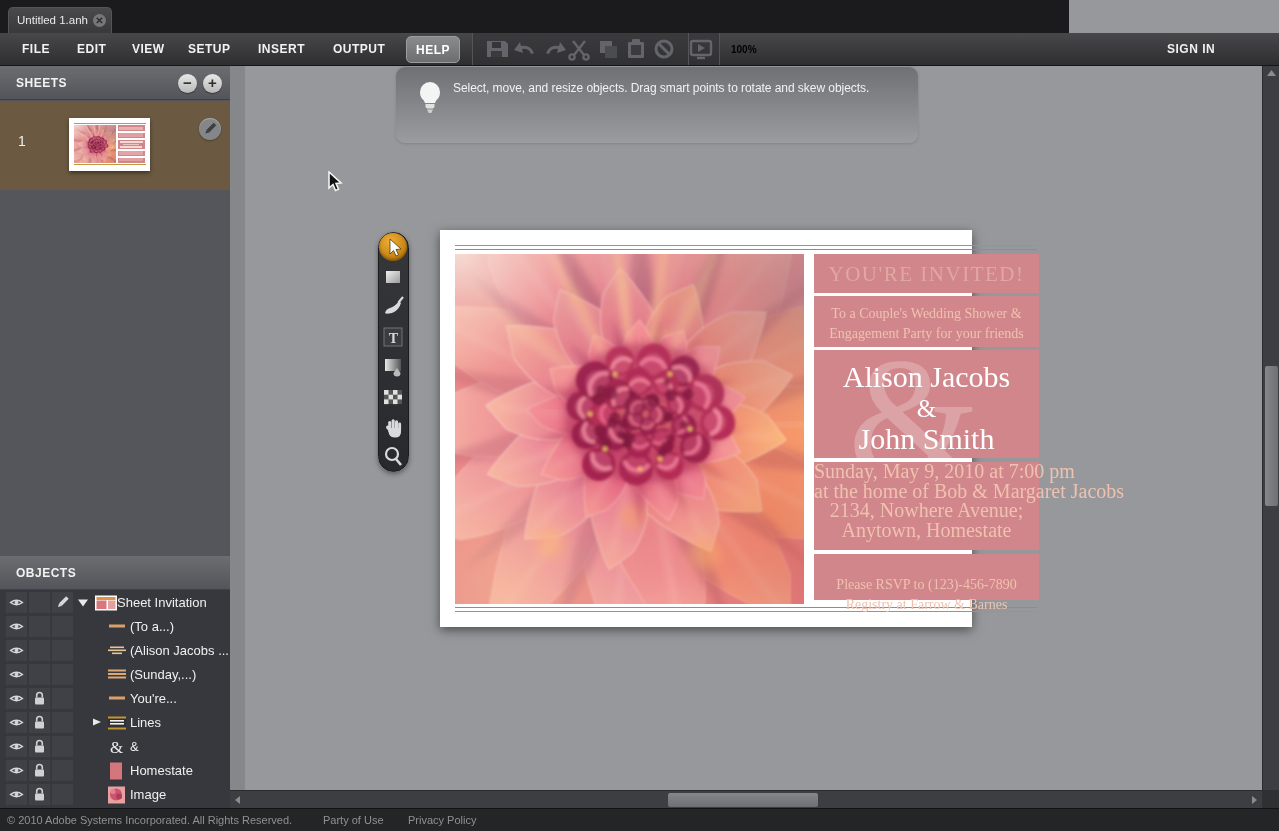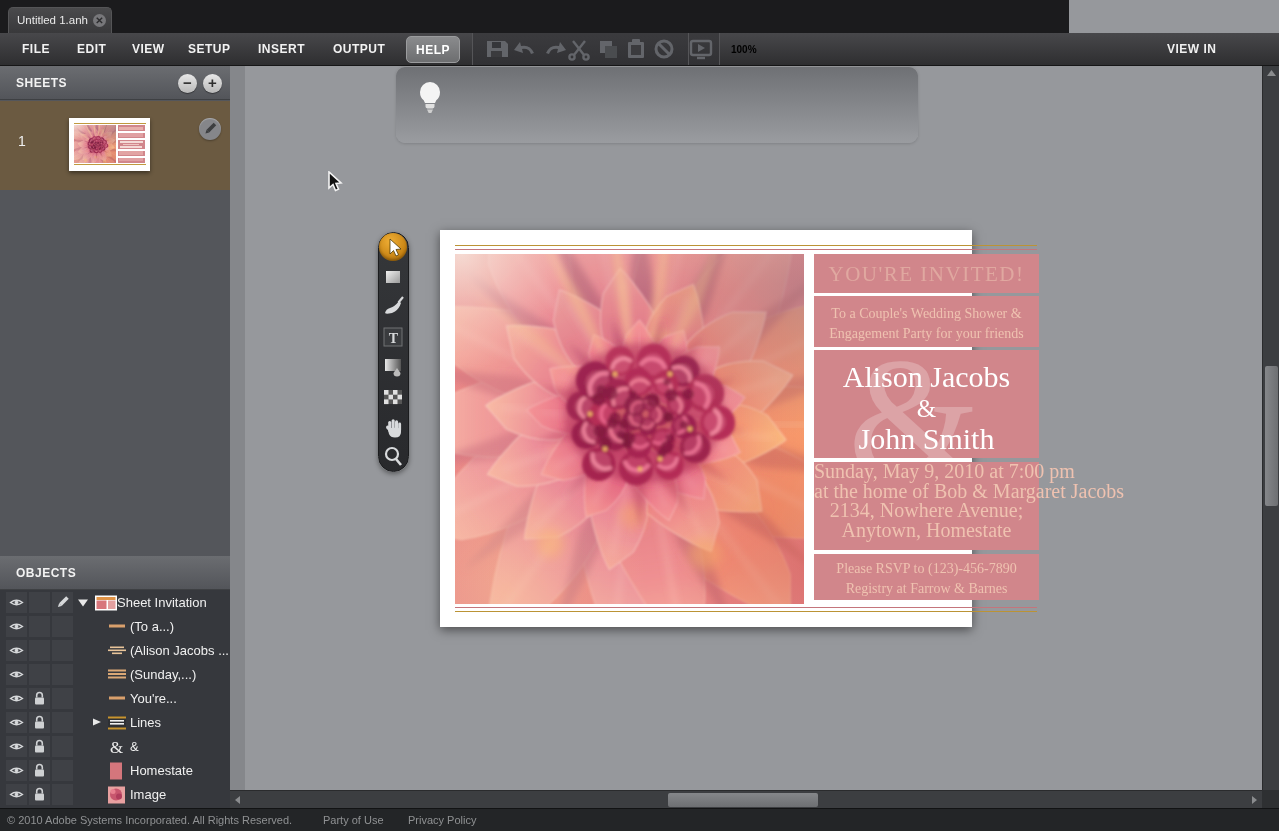--- a/index.html
+++ b/index.html
@@ -94,21 +94,21 @@
       <path d="M186 10 L198 22"></path>
     </g>
     <g>
       <rect x="219" y="8" width="20" height="14" rx="2" fill="none" stroke="#63656a" stroke-width="2.4"></rect>
       <path d="M226 11l7 4-7 4z" fill="#63656a"></path>
       <path d="M225 25h8" stroke="#63656a" stroke-width="2.4"></path>
     </g>
   </svg>
 <div id="sep2"></div>
 <div id="zoomtxt">100%</div>
-<div id="signin">VIEW IN</div>
+<div id="signin">SIGN IN</div>
 
 <div id="lpanel"></div>
 <div class="phead" style="top:66px">SHEETS</div>
 <div class="circbtn" style="left:178px;top:74px">−</div>
 <div class="circbtn" style="left:203px;top:74px">+</div>
 <div id="sheetrow"></div>
 <div style="position:absolute;left:18px;top:133px;color:#f0f0f0;font-size:14px">1</div>
 <div id="thumbwrap">
     <div id="thumbin">
       <div style="position:relative;width:75px;height:47px;background:#fff">
@@ -721,20 +721,21 @@
 <div class="olabel" style="left:130px;top:759px">Homestate</div>
 <div class="olabel" style="left:130px;top:783px">Image</div>
 
 <div id="dividerstrip"></div>
 <div id="tip">
     <svg class="abs" style="left:19px;top:14px" width="30" height="40" viewBox="0 0 30 40">
 <path d="M15 2 a10 10 0 0 1 10 10 q0 5.5 -3.7 8.2 l-1.3 2.8 h-10 l-1.3 -2.8 q-3.7 -2.7 -3.7 -8.2 a10 10 0 0 1 10 -10z" fill="#f4f4f4"></path>
 <path d="M10.5 24 h9 v2.6 q0 1.8 -1.8 1.8 h-5.4 q-1.8 0 -1.8 -1.8z" fill="#e0e0e0"></path>
       <path d="M12 29.5 h6 l-1.7 3.5 h-2.6z" fill="#cfcfcf"></path>
 </svg>
+    <div id="tiptext">Select, move, and resize objects. Drag smart points to rotate and skew objects.</div>
   </div>
 
 <div id="card">
 <div class="cline" style="top:15px;background:#bb9335"></div>
 <div class="cline" style="top:19px;background:#c4757c"></div>
 <div class="cline" style="top:377px;background:#c4757c"></div>
 <div class="cline" style="top:381px;background:#bb9335"></div>
 <div id="photo"><svg width="349" height="350" viewBox="0 0 349 350">
         <defs>
           <filter id="blur1" x="-30%" y="-30%" width="160%" height="160%">
@@ -1213,21 +1214,21 @@
       </svg></div>
 <div class="pb" style="top:24px;height:39px">
       <div style="font-size:21px;letter-spacing:1.5px;color:#e0a8a0;padding-top:8px">YOU'RE INVITED!</div>
     </div>
     <div class="pb" style="top:66px;height:51px;font-size:14px;line-height:19.5px;padding-top:8px">To a Couple's Wedding Shower &amp;<br>Engagement Party for your friends</div>
     <div class="pb" style="top:120px;height:108px;overflow:hidden">
 <div style="position:absolute;left:34px;top:-30px;font-size:170px;color:rgba(255,255,255,0.24);font-family:'Liberation Serif',serif">&amp;</div>
 <div style="position:relative;font-size:30px;color:#fff;line-height:30px;padding-top:12px">Alison Jacobs<br><span style="font-size:25px">&amp;</span><br>John Smith</div>
 </div>
     <div class="pb" style="top:232px;height:88px;font-size:20px;line-height:19.5px;">Sunday, May 9, 2010 at 7:00 pm<br>at the home of Bob &amp; Margaret Jacobs<br>2134, Nowhere Avenue;<br>Anytown, Homestate</div>
-    <div class="pb" style="top:324px;height:46px;font-size:14px;line-height:19.5px;padding-top:5px">Please RSVP to (123)-456-7890<br>Registry at Farrow &amp; Barnes</div>
+    <div class="pb" style="top:324px;height:46px;font-size:14px;line-height:19.5px;padding-top:21px">Please RSVP to (123)-456-7890<br>Registry at Farrow &amp; Barnes</div>
 </div>
 
 <div id="tools"></div>
 <div id="selcirc" style="left:379px;top:233px"></div>
 <svg class="abs" style="left:378px;top:232px" width="31" height="240" viewBox="0 0 31 240">
     <path d="M12 7 L12 22 L15.5 18.5 L18 24 L20.5 22.8 L18 17.5 L23 17Z" fill="#fff" stroke="#4d3a08" stroke-width="0.8"></path>
     <rect x="8" y="39" width="14" height="12" fill="url(#sqg)"></rect>
     <defs>
       <linearGradient id="sqg" x1="0" y1="0" x2="1" y2="1">
         <stop offset="0" stop-color="#f0f0f0"></stop>

